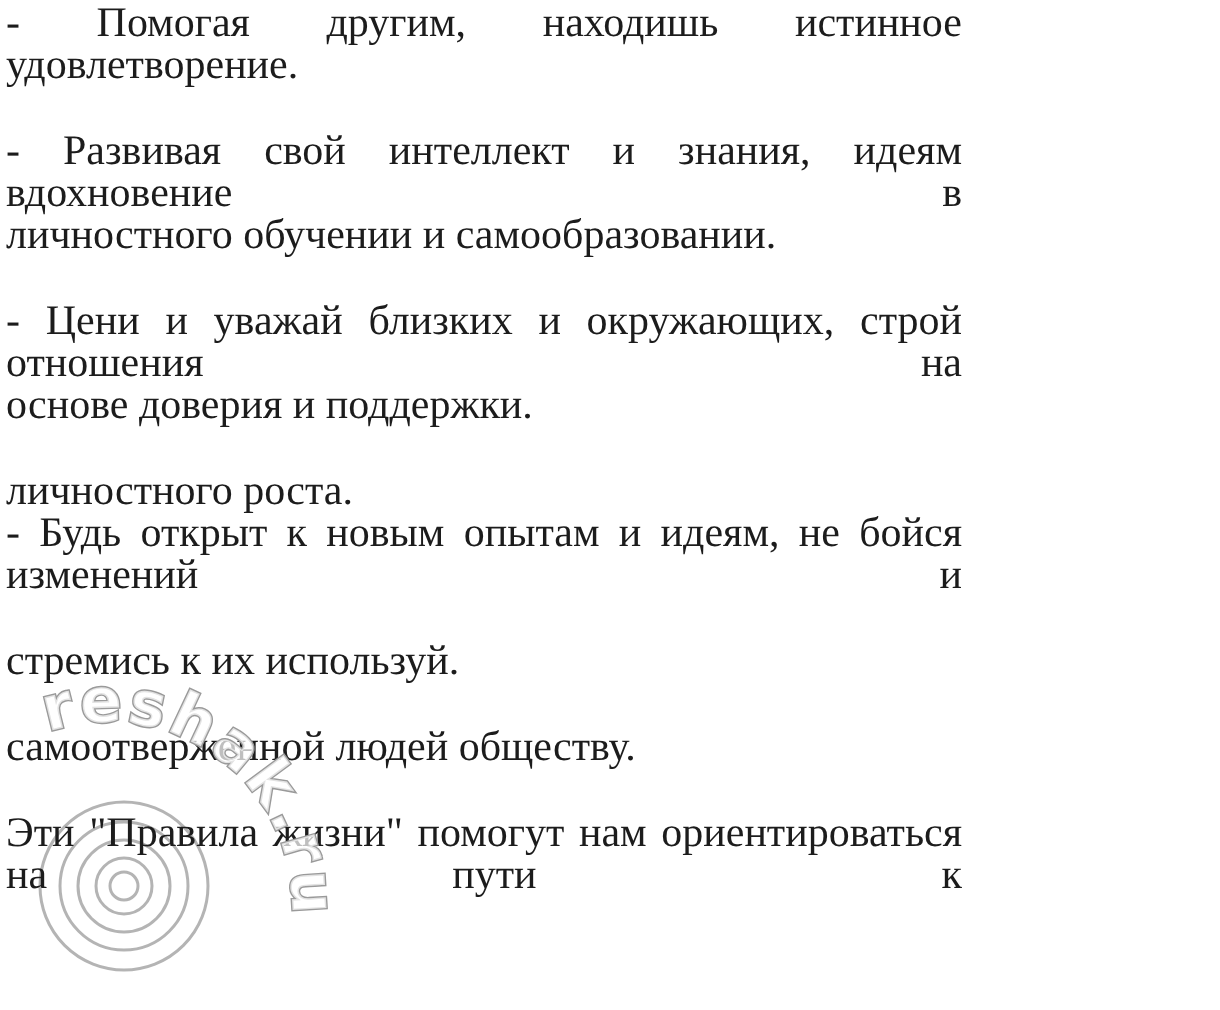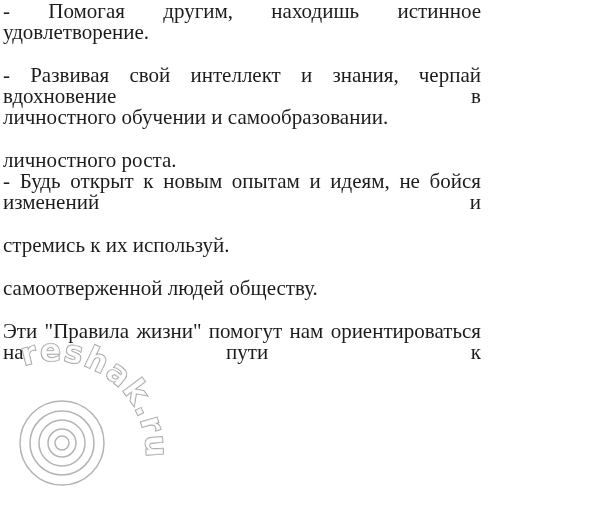--- a/index.html
+++ b/index.html
@@ -62,22 +62,26 @@
       <circle cx="62" cy="443" r="42" stroke="#b4b4b4"></circle>
     </g>
   </svg>
 
   <div class="text-layer">
     <div id="paragraph-list">
         <div class="para">
           <div class="line last">- Помогая другим, находишь истинное удовлетворение.</div>
         </div>
         <div class="para">
-          <div class="line">- Развивая свой интеллект и знания, черпай вдохновение в</div>
+          <div class="line">- Развивая свой интеллект и знания, идеям вдохновение в</div>
           <div class="line last">личностного обучении и самообразовании.</div>
+        </div>
+        <div class="para">
+          <div class="line">- Цени и уважай близких и окружающих, строй отношения на</div>
+          <div class="line last">основе доверия и поддержки.</div>
         </div>
         <div class="para">
           <div class="line last">личностного роста.</div>
           <div class="line">- Будь открыт к новым опытам и идеям, не бойся изменений и</div>
         </div>
         <div class="para">
           <div class="line last">стремись к их используй.</div>
         </div>
         <div class="para">
           <div class="line last">самоотверженной людей обществу.</div>

